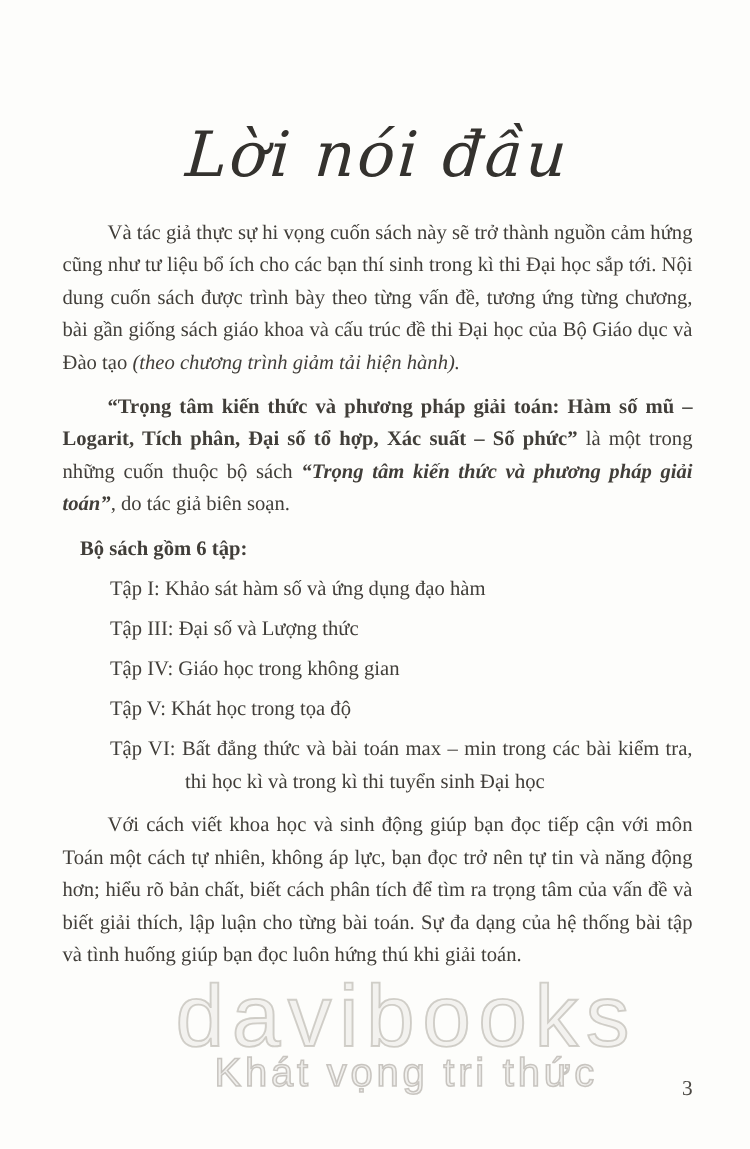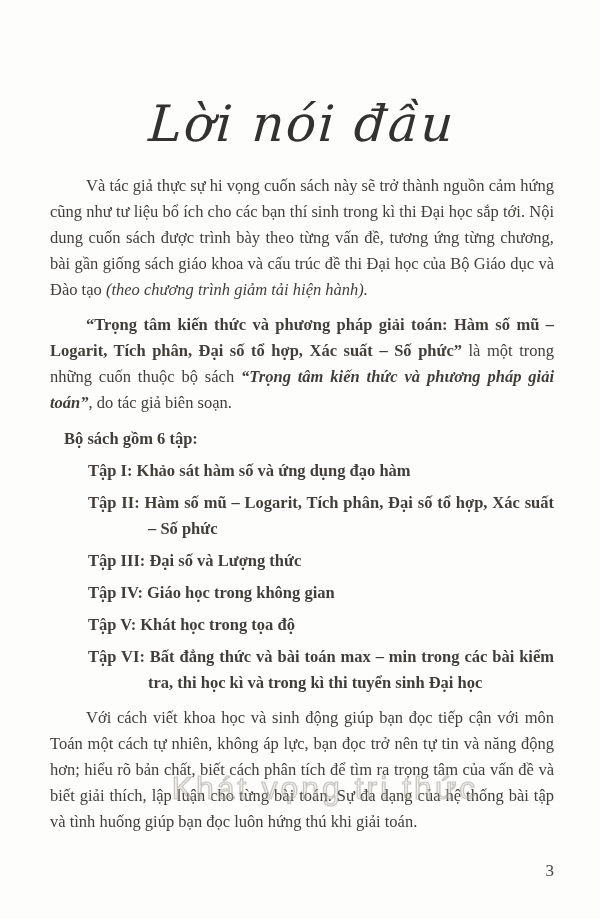--- a/index.html
+++ b/index.html
@@ -58,21 +58,21 @@
     font-weight: bold;
     text-indent: 14px;
   }
 
   ul.series-list {
     list-style: none;
     margin-top: 2px;
   }
 
   ul.series-list li {
-    font-weight: bold;
+    font-weight: normal;
     text-align: justify;
     padding-left: 98px;
     text-indent: -60px;
     margin-top: 6px;
   }
 
   .watermark {
     position: absolute;
     left: 125px;
     top: 778px;
@@ -118,30 +118,30 @@
 
 
     <p class="body-para"><span>Và tác giả thực sự hi vọng cuốn sách này sẽ trở thành nguồn cảm hứng cũng như tư liệu bổ ích cho các bạn thí sinh trong kì thi Đại học sắp tới. Nội dung cuốn sách được trình bày theo từng vấn đề, tương ứng từng chương, bài gần giống sách giáo khoa và cấu trúc đề thi Đại học của Bộ Giáo dục và Đào tạo </span><span class="italic">(theo chương trình giảm tải hiện hành).</span></p>
 
     <p class="body-para"><span class="bold">“Trọng tâm kiến thức và phương pháp giải toán: Hàm số mũ – Logarit, Tích phân, Đại số tổ hợp, Xác suất – Số phức”</span><span> là một trong những cuốn thuộc bộ sách </span><span class="bold-italic">“Trọng tâm kiến thức và phương pháp giải toán”</span><span>, do tác giả biên soạn.</span></p>
 
     <div class="series-heading">Bộ sách gồm 6 tập:</div>
 
     <ul class="series-list">
       <li>Tập I: Khảo sát hàm số và ứng dụng đạo hàm</li>
-      <li>Tập II: Hàm số mũ – Logarit, Tích phân, Đại số tổ hợp, Xác suất – Số phức</li>
       <li>Tập III: Đại số và Lượng thức</li>
       <li>Tập IV: Giáo học trong không gian</li>
       <li>Tập V: Khát học trong tọa độ</li>
       <li>Tập VI: Bất đẳng thức và bài toán max – min trong các bài kiểm tra, thi học kì và trong kì thi tuyển sinh Đại học</li>
     </ul>
 
     <p class="body-para">Với cách viết khoa học và sinh động giúp bạn đọc tiếp cận với môn Toán một cách tự nhiên, không áp lực, bạn đọc trở nên tự tin và năng động hơn; hiểu rõ bản chất, biết cách phân tích để tìm ra trọng tâm của vấn đề và biết giải thích, lập luận cho từng bài toán. Sự đa dạng của hệ thống bài tập và tình huống giúp bạn đọc luôn hứng thú khi giải toán.</p>
 
   </div>
 
   <div class="watermark">
+    <div class="watermark-brand">davibooks</div>
     <div class="watermark-slogan">Khát vọng tri thức</div>
   </div>
 
   <div class="page-number">3</div>
 
 </div>
 
 </body></html>

